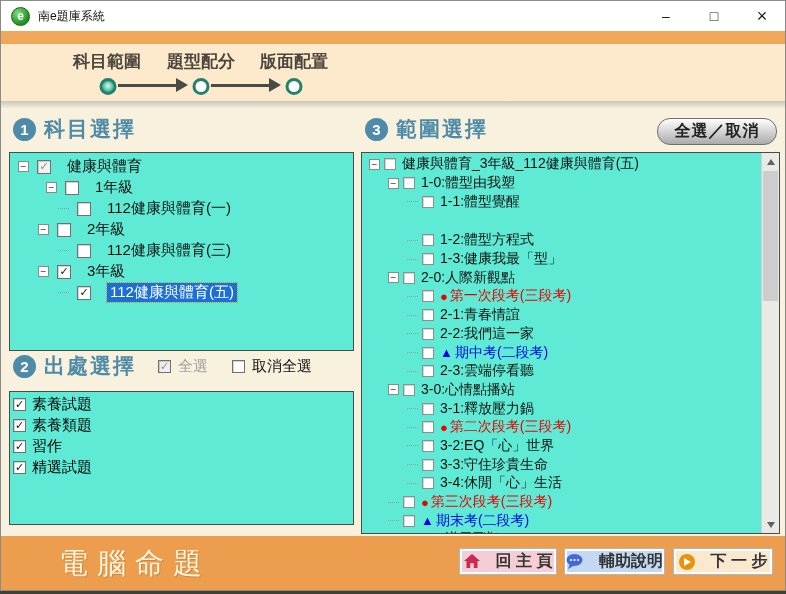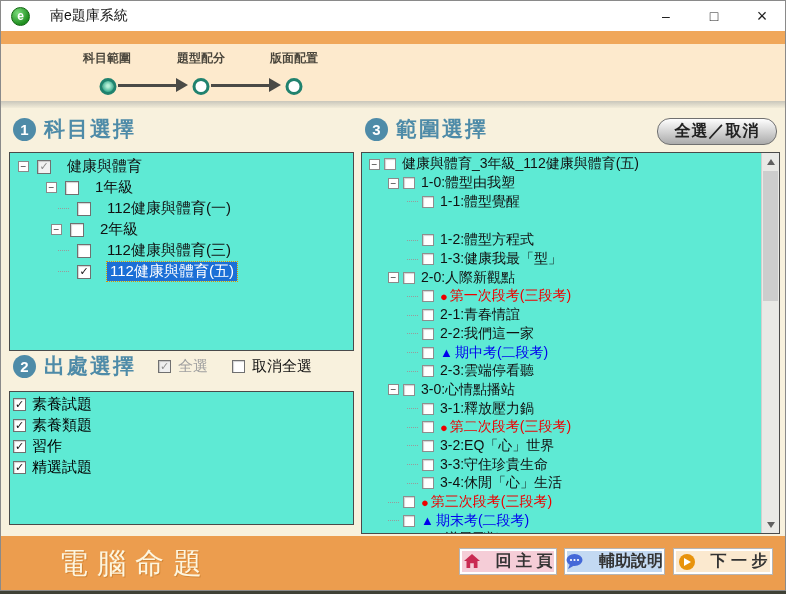--- a/index.html
+++ b/index.html
@@ -18,31 +18,31 @@
     position:absolute;left:0;top:0;width:100%;height:30px;
     background:#ffffff;display:flex;align-items:center;
   }
   .app-icon{
     width:17px;height:17px;border-radius:50%;
     background:radial-gradient(circle at 35% 30%, #7ddc7d, #1f8f1f 70%);
     border:1px solid #116611;color:#ffffff;font-weight:bold;font-size:12px;
     display:inline-flex;align-items:center;justify-content:center;
     margin-left:10px;
   }
-  .titlebar .title{margin-left:20px;font-size:14px;color:#111;}
+  .titlebar .title{margin-left:8px;font-size:12px;color:#111;}
   .win-controls{position:absolute;right:14px;top:0;height:30px;display:flex;align-items:center;gap:30px;}
   .win-controls span{font-size:14px;color:#222;cursor:default;width:18px;text-align:center;}
   .win-controls .glyph-close{font-size:18px;}
   
   .stepbar{position:absolute;left:0;top:30px;width:100%;height:77px;}
   .stepbar .stripe{position:absolute;left:0;top:0;width:100%;height:13px;background:#f0a75a;}
   .stepbar .peach{position:absolute;left:0;top:13px;width:100%;height:57px;background:#fdeacd;}
   .stepbar .shadow{position:absolute;left:0;top:70px;width:100%;height:7px;
     background:linear-gradient(#c9c6bb,#f2ecd8);}
-  .step-label{position:absolute;top:19px;font-size:12px;font-weight:bold;color:#4a463c;transform:translateX(-50%);white-space:nowrap;}
+  .step-label{position:absolute;top:19px;font-size:17px;font-weight:bold;color:#4a463c;transform:translateX(-50%);white-space:nowrap;}
   .step-circle{position:absolute;top:47px;width:11px;height:11px;border-radius:50%;
     border:3px solid #20826e;background:#ffffff;transform:translateX(-50%);}
   .step-circle.active{background:radial-gradient(circle at 50% 45%, #b8f0d8 15%, #35a98c 75%);}
   .step-arrow-line{position:absolute;top:53px;height:3px;background:#4a4a46;}
   .step-arrow-head{position:absolute;top:47px;width:0;height:0;
     border-top:7px solid transparent;border-bottom:7px solid transparent;border-left:12px solid #4a4a46;}
   
   .main{position:absolute;left:0;top:107px;width:100%;height:428px;}
   .section-header{position:absolute;display:flex;align-items:center;height:30px;}
   .num-badge{width:23px;height:23px;border-radius:50%;background:#4e8ba8;color:#ffffff;
@@ -158,29 +158,34 @@
         <div class="tree-row" style="padding-left: 36px;">
           <span class="expand-box"></span>
           <span class="cbx unchecked"></span>
           <span class="tree-label">1年級</span>
         </div>
         <div class="tree-row" style="padding-left: 48px;">
           <span class="stub"></span>
           <span class="cbx unchecked"></span>
           <span class="tree-label">112健康與體育(一)</span>
         </div>
-        <div class="tree-row" style="padding-left: 41px;">
+        <div class="tree-row" style="padding-left: 28px;">
           <span class="expand-box"></span>
           <span class="cbx unchecked"></span>
           <span class="tree-label">2年級</span>
         </div>
         <div class="tree-row" style="padding-left: 48px;">
           <span class="stub"></span>
           <span class="cbx unchecked"></span>
           <span class="tree-label">112健康與體育(三)</span>
+        </div>
+        <div class="tree-row" style="padding-left: 28px;">
+          <span class="expand-box"></span>
+          <span class="cbx checked"></span>
+          <span class="tree-label">3年級</span>
         </div>
         <div class="tree-row" style="padding-left: 48px;">
           <span class="stub"></span>
           <span class="cbx checked"></span>
           <span class="tree-label selected">112健康與體育(五)</span>
         </div>
       </div>
 
     <div class="section-header" style="left:12px;top:243px;">
       <span class="num-badge">2</span>

